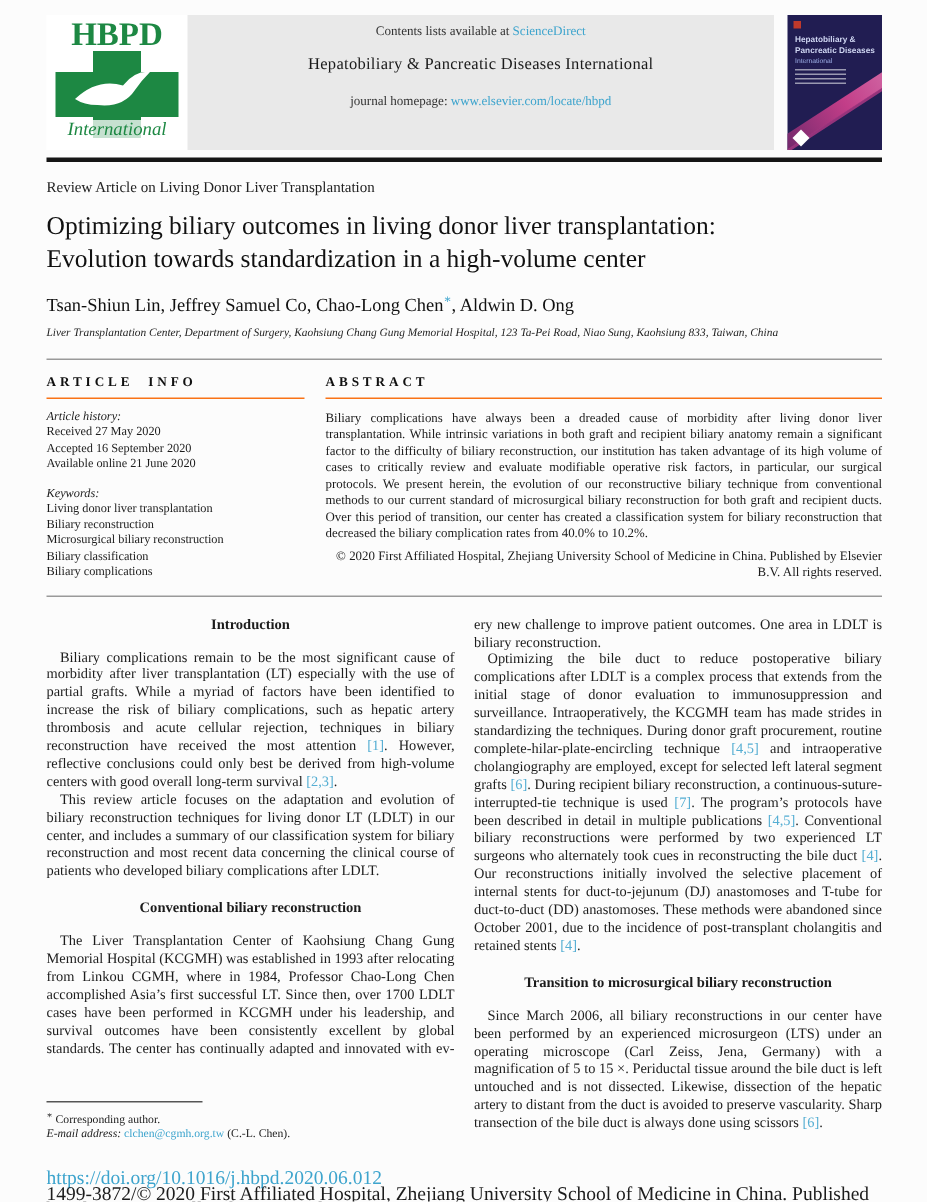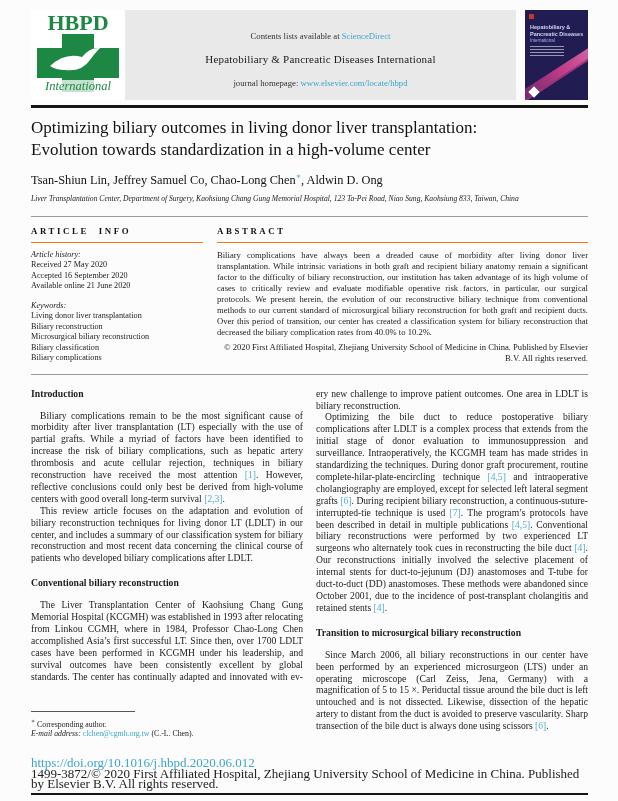--- a/index.html
+++ b/index.html
@@ -8,21 +8,21 @@
     background:#fcfcfc;
     font-family:"Liberation Serif","DejaVu Serif",serif;
     color:#1c1c1c;
     overflow:hidden;
   }
   .page { padding:10px 30px 0 31px; }
 
   
   .header-row { display:flex; align-items:stretch; height:90px; }
   .logo-box { width:94px; background:#fff; display:flex; align-items:flex-start; justify-content:center; }
-  .band { flex:1; background:#e9e9e9; text-align:center; padding-top:21px; }
+  .band { flex:1; background:#e9e9e9; text-align:center; padding-top:5px; }
   .contents-line { font-size:8.7px; color:#333; }
   .link { color:#3da4cd; text-decoration:none; cursor:pointer; }
   .journal-title { font-size:11px; color:#1a1a1a; margin-top:12px; letter-spacing:.2px; }
   .homepage-line { font-size:8.7px; color:#333; margin-top:13px; }
 
   .cover { width:63px; margin-left:9px; background:#211d52; position:relative; overflow:hidden; }
   .cover-title { position:absolute; top:14px; left:5px; color:#cfd6f2; font-weight:bold;
                  font-size:5.5px; line-height:6.5px; font-family:"Liberation Sans",sans-serif; }
   .cover-sub { font-weight:normal; font-size:4.5px; color:#9fb0e8; margin-top:1px; }
   .cover-streak { position:absolute; top:52px; left:-12px; width:110px; height:9px;
@@ -58,21 +58,21 @@
   .abs-text { margin-top:7px; font-size:8.6px; line-height:11px; text-align:justify; }
   .abs-copy { font-size:8.6px; line-height:11px; text-align:right; margin-top:4px; }
 
   .rule-top { margin-top:13px; }
   .rule-mid { margin-top:10px; }
 
   
   .body-cols { display:flex; margin-top:13px; }
   .bcol { width:272px; font-size:9.6px; line-height:11.9px; text-align:justify; color:#1c1c1c; }
   .bcol + .bcol { margin-left:13px; }
-  .sec { font-size:9.7px; font-weight:bold; margin-bottom:10px; text-align:left; }
+  .sec { font-size:9.7px; font-weight:bold; margin-bottom:10px; text-align:center; }
   .sec2 { margin-top:13px; }
   .bcol p { text-indent:9px; }
   .bcol p.noindent { text-indent:0; }
   .cont { text-align-last:justify; }
   .cite { color:#55aed3; }
 
   
   .footnote { margin-top:28px; font-size:7.8px; line-height:10px; text-align:left; }
   .footnote-rule { width:104px; height:1px; background:#555; margin-bottom:4px; }
   .fn-ast { vertical-align:super; font-size:6px; }
@@ -123,20 +123,21 @@
           <div></div>
       </div>
       <div class="cover-streak"></div>
       <div class="cover-streak2"></div>
       <div class="cover-foot"></div>
     </div>
   </div>
 
   <div class="thick-rule"></div>
 
+  <div class="category">Review Article on Living Donor Liver Transplantation</div>
   <div class="title">
     <div>Optimizing biliary outcomes in living donor liver transplantation:</div>
     <div>Evolution towards standardization in a high-volume center</div>
   </div>
   <div class="authors">
     <span>Tsan-Shiun Lin, Jeffrey Samuel Co, Chao-Long Chen</span><span class="sup-mark">∗</span><span>, Aldwin D. Ong</span>
   </div>
   <div class="affiliation">Liver Transplantation Center, Department of Surgery, Kaohsiung Chang Gung Memorial Hospital, 123 Ta-Pei Road, Niao Sung, Kaohsiung 833, Taiwan, China</div>
 
   <div class="thin-rule rule-top"></div>

